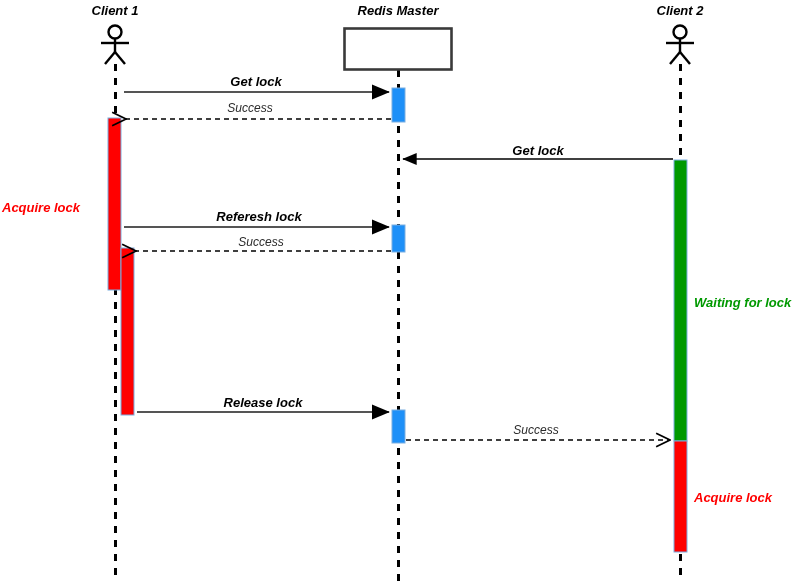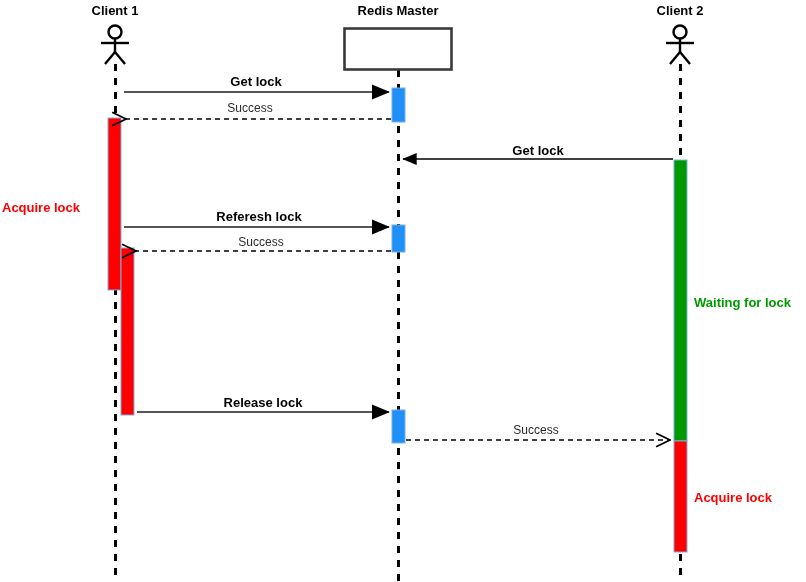--- a/index.html
+++ b/index.html
@@ -11,20 +11,21 @@
     font-family: "Liberation Sans", sans-serif;
     width: 806px;
     height: 582px;
     overflow: hidden;
   }
   #diagram-root {
     position: relative;
     width: 638px;
     height: 582px;
     background: #ffffff;
+    font-style: italic;
   }
   svg.diagram-canvas {
     position: absolute;
     top: 0;
     left: 0;
     width: 806px;
     height: 582px;
   }
   .lifeline-title {
     font-weight: bold;

